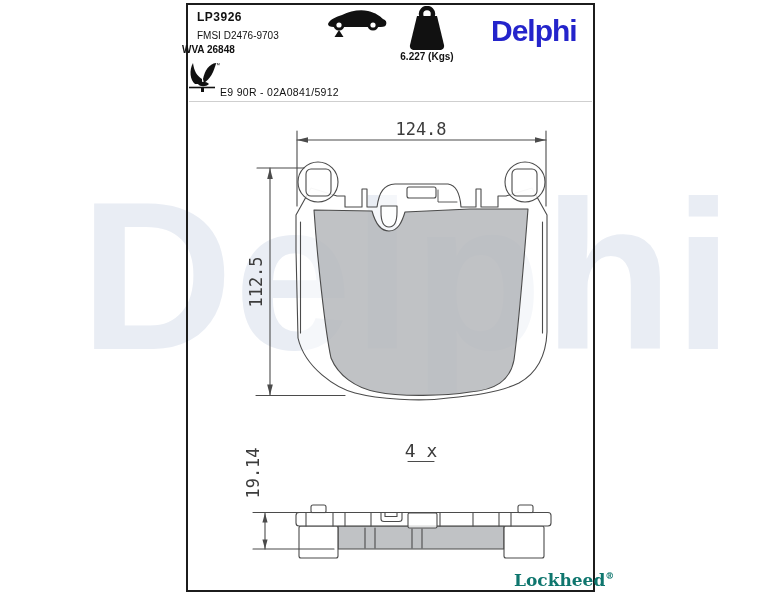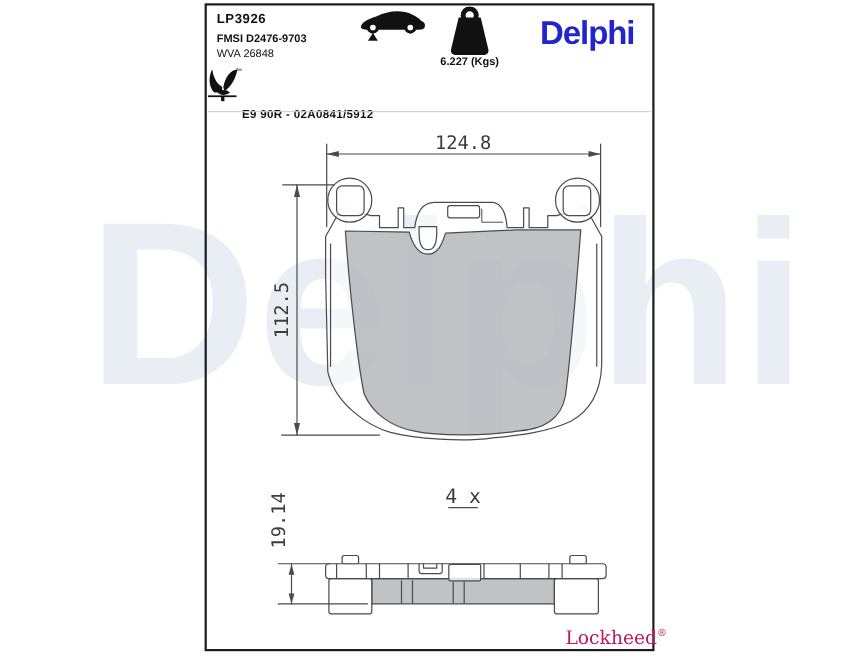--- a/index.html
+++ b/index.html
@@ -14,38 +14,38 @@
     color:#e9edf4;white-space:nowrap;user-select:none;
   }
   
   .frame{
     position:absolute;left:186px;top:3px;width:409px;height:589px;
     box-sizing:border-box;border:2px solid #1c1c1c;z-index:1;background:transparent;
   }
   .drawing-svg{position:absolute;left:0;top:0;z-index:2;}
   .hdr{position:absolute;z-index:3;color:#111;}
   .part-number{left:197px;top:10px;font-size:12px;font-weight:bold;letter-spacing:.5px;}
-  .fmsi{left:197px;top:30px;font-size:10px;font-weight:bold;}
-  .wva{left:197px;top:44px;font-size:10px;font-weight:normal;}
-  .approval{left:220px;top:86px;font-size:10.5px;font-weight:bold;letter-spacing:.3px;margin-top:12px;}
+  .fmsi{left:197px;top:30px;font-size:10px;font-weight:normal;}
+  .wva{left:182px;top:44px;font-size:10px;font-weight:bold;}
+  .approval{left:220px;top:86px;font-size:10.5px;font-weight:normal;letter-spacing:.3px;}
   .eagle-wrap{left:189px;top:60px;width:30px;height:40px;}
   .eagle-tm{left:214px;top:62px;font-size:6px;color:#222;}
   .car-wrap{left:326px;top:7px;width:62px;height:32px;}
   .weight-wrap{left:403px;top:6px;width:48px;height:46px;}
   .weight-label{left:392px;top:51px;width:70px;text-align:center;font-size:10px;font-weight:bold;}
   .brand-logo{
     left:491px;top:14px;font-size:30px;font-weight:bold;letter-spacing:-1px;
     color:#2424cb;
   }
   .separator{
     position:absolute;left:189px;top:101px;width:403px;height:1px;background:#cfcfcf;z-index:3;
   }
   .lockheed{
-    left:514px;top:570px;font-family:"DejaVu Serif",serif;font-size:17px;font-weight:normal;
-    color:#be185d;z-index:3;
+    left:514px;top:570px;font-family:"DejaVu Serif",serif;font-size:17px;font-weight:bold;
+    color:#0f766e;z-index:3;
   }
   .lockheed sup{font-size:9px;}
 </style>
 </head>
 <body>
 
 <div class="page">
 
   <div class="watermark">Delphi</div>
 

